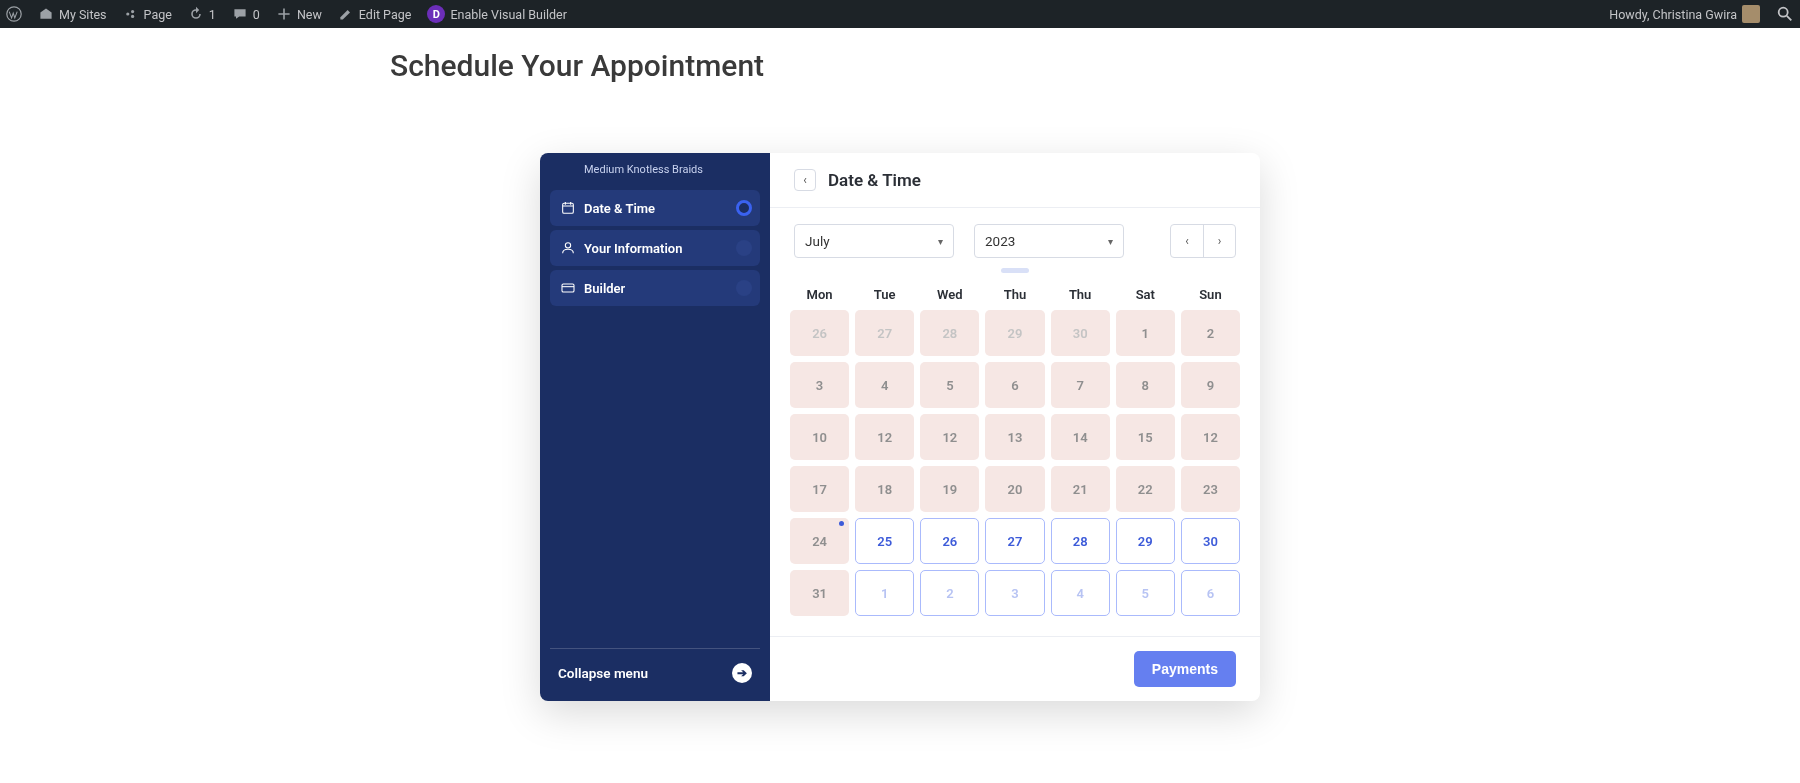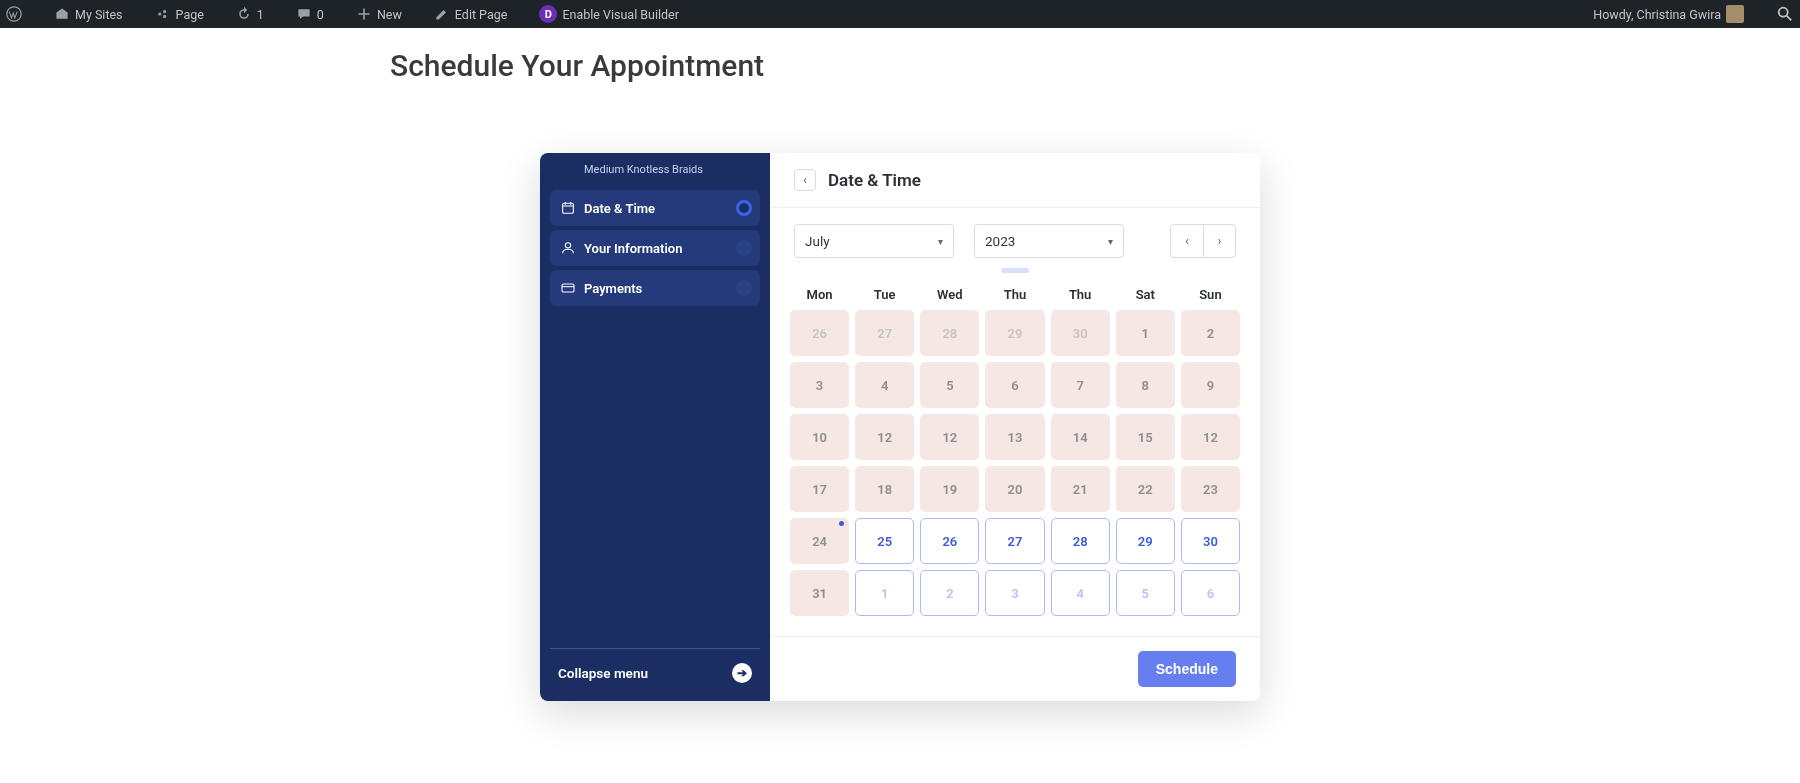--- a/index.html
+++ b/index.html
@@ -1,20 +1,20 @@
 <!DOCTYPE html>
 <html><head>
 <meta charset="utf-8">
 <style>
 * { box-sizing: border-box; margin: 0; padding: 0; }
 body { font-family: -apple-system, BlinkMacSystemFont, "Segoe UI", Roboto, Helvetica, Arial, sans-serif; background: #fff; color: #333; }
 
 
 .adminbar { background:#1d2327; color:#c3c4c7; height:28px; display:flex; align-items:center; font-size:12.5px; justify-content:space-between; padding:0 6px; }
-.adminbar-left, .adminbar-right { display:flex; align-items:center; gap:32px; }
+.adminbar-left, .adminbar-right { display:flex; align-items:center; gap:16px; }
 .ab-item { display:flex; align-items:center; gap:5px; color:#c3c4c7; cursor:pointer; }
 .ab-item svg { width:16px; height:16px; fill:#9ca1a6; }
 .circle-badge { width:18px; height:18px; border-radius:50%; background:#6c2eb9; color:#fff; font-weight:700; display:flex; align-items:center; justify-content:center; font-size:11px; }
 .avatar { width:18px; height:18px; background:#a58d6b; border-radius:2px; }
 .search-ico svg { width:18px; height:18px; fill:#c3c4c7; }
 
 
 .page-heading { font-size:30px; font-weight:500; color:#3a3a3a; margin:20px 0 0 390px; }
 
 
@@ -160,21 +160,21 @@
       <span class="step-status pending"></span>
     </div>
 
     <div class="step">
       <span class="step-icon">
           <svg viewBox="0 0 24 24">
             <rect x="3" y="6" width="18" height="12" rx="2"></rect>
             <path d="M3 10h18"></path>
           </svg>
         </span>
-      <span>Payments</span>
+      <span>Builder</span>
       <span class="step-status pending"></span>
     </div>
 
     <div class="sidebar-spacer"></div>
     <div class="collapse-row">
       <span>Collapse menu</span>
       <span class="collapse-btn">➔</span>
     </div>
   </div>
 
@@ -263,16 +263,16 @@
             <div class="day avail dim">2</div>
             <div class="day avail dim">3</div>
             <div class="day avail dim">4</div>
             <div class="day avail dim">5</div>
             <div class="day avail dim">6</div>
           </div>
         </div>
     </div>
 
     <div class="panel-foot">
-      <button class="continue">Schedule</button>
+      <button class="continue">Payments</button>
     </div>
   </div>
 </div>
 
 </body></html>

